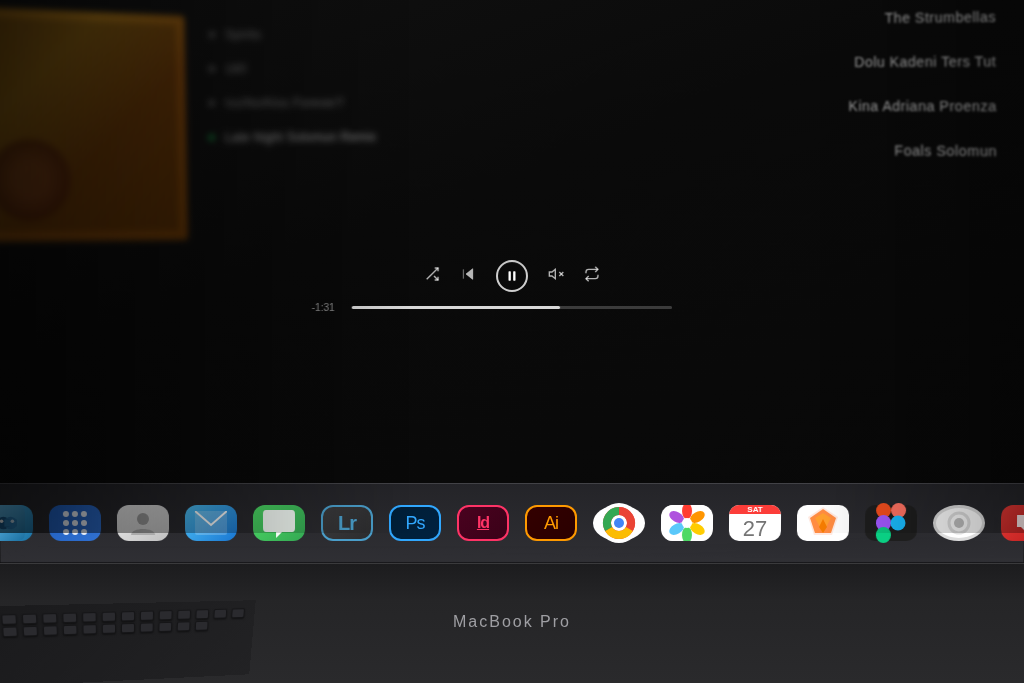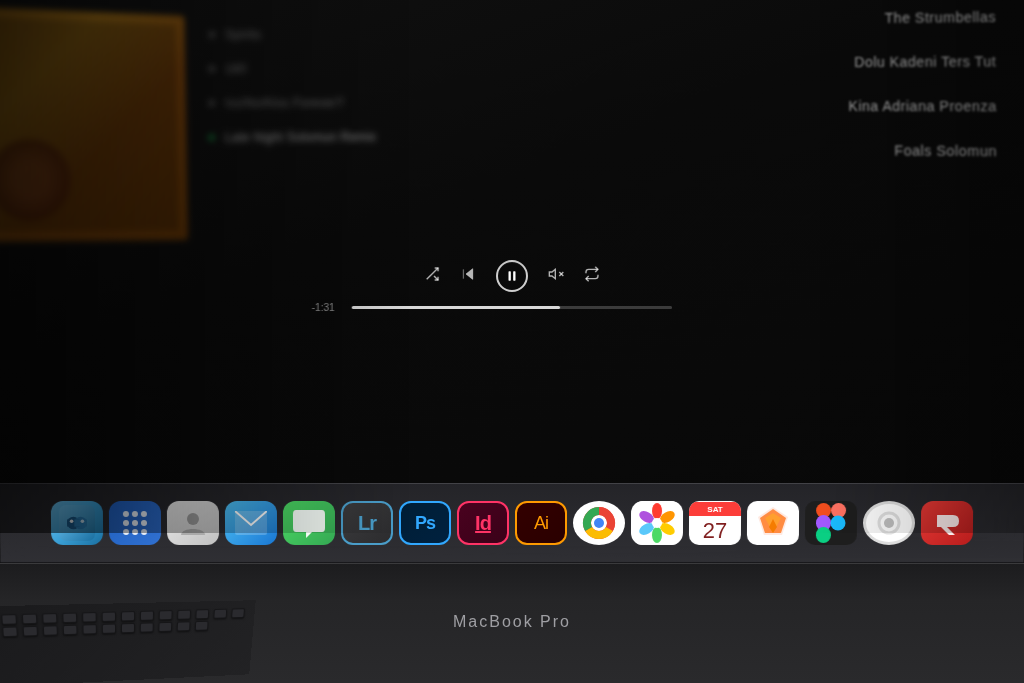--- a/index.html
+++ b/index.html
@@ -206,30 +206,31 @@
       justify-content: center;
       gap: 6px;
       padding: 8px 20px;
       transform: perspective(800px) rotateX(-1deg);
       border-top: 1px solid rgba(255,255,255,0.1);
       border-bottom: 1px solid rgba(0,0,0,0.3);
     }
 
     .dock-icon {
       width: 52px;
-      height: 44px;
+      height: 36px;
       border-radius: 12px;
       display: flex;
       align-items: center;
       justify-content: center;
       font-size: 28px;
       flex-shrink: 0;
       position: relative;
       cursor: pointer;
       transition: transform 0.1s;
+      margin-left: 10px;
     }
 
     
     .macbook-label {
       position: absolute;
       bottom: 52px;
       left: 50%;
       transform: translateX(-50%);
       color: rgba(180,180,185,0.85);
       font-size: 16px;
@@ -474,25 +475,25 @@
       <svg width="34" height="34" viewBox="0 0 34 34">
         <path d="M4 4 L30 4 Q33 4 33 8 L33 22 Q33 26 30 26 L20 26 L14 32 L14 26 L4 26 Q1 26 1 22 L1 8 Q1 4 4 4" fill="white" opacity="0.95"></path>
       </svg>
     </div>
 
     <div class="dock-icon icon-lr">
       <span class="dock-icon-text" style="color:#4a9eca; font-size:20px; font-weight:700; font-family:'Helvetica Neue',sans-serif;">Lr</span>
     </div>
 
     <div class="dock-icon icon-ps">
-      <span class="dock-icon-text" style="color:#31a8ff; font-size:18px; font-weight:700; font-family:'Helvetica Neue',sans-serif;">Ps</span>
+      <span class="dock-icon-text" style="color:#31a8ff; font-size:18px; font-weight:400; font-family:'Helvetica Neue',sans-serif;">Ps</span>
     </div>
 
     <div class="dock-icon icon-id">
-      <span class="dock-icon-text" style="color:#ff3366; font-size:20px; font-weight:700; font-family:'Helvetica Neue',sans-serif;text-decoration:underline;">Id</span>
+      <span class="dock-icon-text" style="color:#ff3366; font-size:16px; font-weight:700; font-family:'Helvetica Neue',sans-serif;text-decoration:underline;">Id</span>
     </div>
 
     <div class="dock-icon icon-ai">
       <span class="dock-icon-text" style="color:#ff9a00; font-size:18px; font-weight:400; font-family:'Helvetica Neue',sans-serif;">Ai</span>
     </div>
 
     <div class="dock-icon" style="background: white; border-radius: 50%;">
       <svg width="40" height="40" viewBox="0 0 40 40">
         <circle cx="20" cy="20" r="20" fill="white"></circle>
         <circle cx="20" cy="20" r="12" fill="none" stroke="#ea4335" stroke-width="8"></circle>
@@ -515,21 +516,21 @@
         <ellipse cx="22" cy="10" rx="5" ry="8" fill="#ffcc00" transform="rotate(120 22 22)"></ellipse>
         <ellipse cx="22" cy="10" rx="5" ry="8" fill="#4cd964" transform="rotate(180 22 22)"></ellipse>
         <ellipse cx="22" cy="10" rx="5" ry="8" fill="#5ac8fa" transform="rotate(240 22 22)"></ellipse>
         <ellipse cx="22" cy="10" rx="5" ry="8" fill="#af52de" transform="rotate(300 22 22)"></ellipse>
         <circle cx="22" cy="22" r="5" fill="white"></circle>
       </svg>
     </div>
 
     <div class="dock-icon" style="background: white; border-radius: 10px; overflow:hidden; flex-direction:column;">
       <div style="background:#fc3d39; width:100%; height:14px; display:flex; align-items:center; justify-content:center; font-size:8px; color:white; font-weight:600;">SAT</div>
-      <div style="font-size:22px; font-weight:300; color:#7f1d1d; margin-top:2px;">27</div>
+      <div style="font-size:22px; font-weight:300; color:#737373; margin-top:2px;">27</div>
     </div>
 
     <div class="dock-icon" style="background: white; border-radius: 10px;">
       <svg width="36" height="36" viewBox="0 0 36 36">
         <polygon points="18,2 33,12 27,30 9,30 3,12" fill="#ff6b35" opacity="0.15"></polygon>
         <polygon points="18,4 31,13 26,28 10,28 5,13" fill="#ff8c42"></polygon>
         <polygon points="18,8 26,13 18,28 10,13" fill="#ffa726" opacity="0.7"></polygon>
         <polygon points="18,14 22,22 18,28 14,22" fill="#f57c00"></polygon>
       </svg>
     </div>

